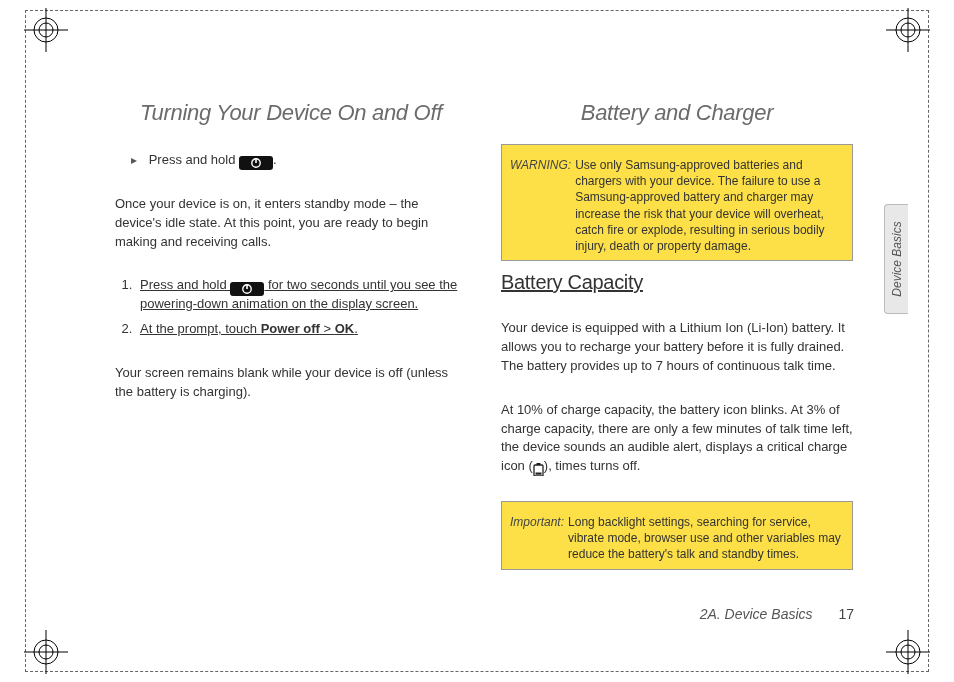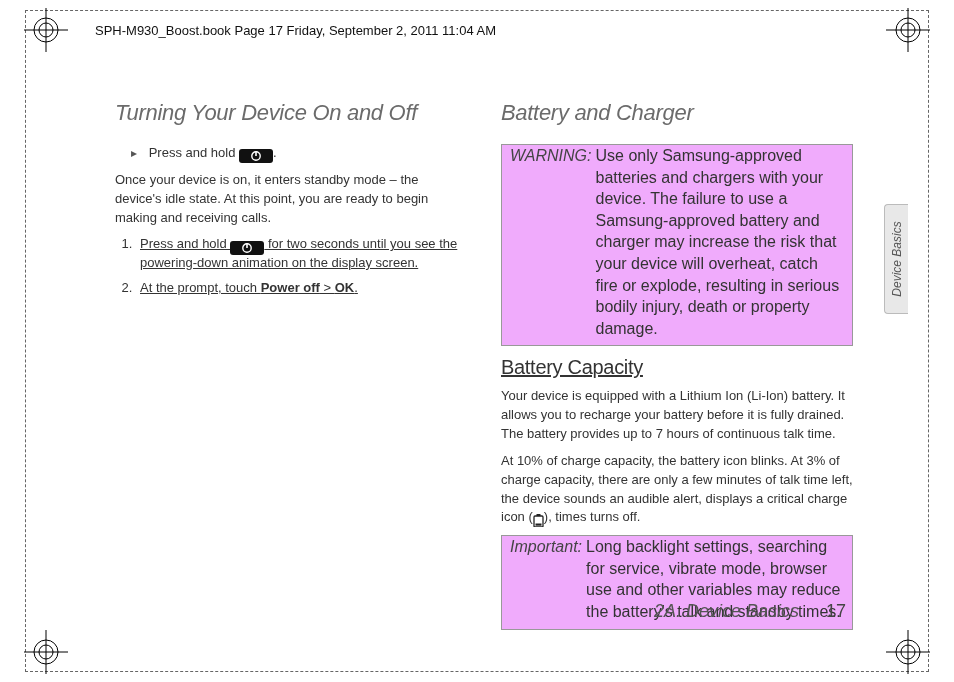--- a/index.html
+++ b/index.html
@@ -42,65 +42,66 @@
   }
   .col { width: 352px; }
   h1 {
     font-family: Arial, Helvetica, sans-serif;
     font-size: 22px;
     font-style: italic;
     font-weight: 400;
     color: #6b6b6b;
     margin-bottom: 18px;
     letter-spacing: -0.3px;
+    text-align: center;
   }
   h2 {
     font-size: 17px;
     font-style: italic;
     font-weight: 400;
     color: #555;
     margin: 14px 0 10px 0;
     letter-spacing: -0.2px;
   }
   h3 {
     font-size: 20px;
     font-weight: 400;
     color: #333;
     margin: 10px 0 8px 0;
     letter-spacing: -0.3px;
     text-decoration: underline;
   }
   p, li { font-size: 13px; line-height: 1.45; color: #333; }
-  .body-p { margin: 8px 0; }
+  .body-p { margin: 25px 0; }
   .indent { margin-left: 16px; }
   ol.steps { list-style: decimal; margin-left: 21px; text-decoration: underline; }
   ol.steps li { margin: 6px 0; padding-left: 4px; }
   .tri::before { content: "▸"; color:#555; font-size:12px; margin-right:8px; }
   .note-box {
     border: 1px solid #999;
-    background: #f0abfc;
-    padding: 0 8px 6px 8px;
+    background: #fde047;
+    padding: 12px 8px 6px 8px;
     margin: 6px 0 10px 0;
     display: flex;
-    font-size: 16px;
+    font-size: 12px;
     line-height: 1.35;
   }
   .note-label { font-style: italic; color:#444; flex: 0 0 auto; margin-right: 4px; white-space: nowrap; }
   .note-text { flex: 1 1 auto; }
   .pwr-icon, .bat-icon {
     display: inline-block; vertical-align: middle;
     height: 14px;
   }
   .pwr-icon svg { height:14px; width:34px; vertical-align:middle; }
   .bat-icon svg { height:13px; width:11px; vertical-align:middle; }
   .bold { font-weight: bold; color:#333; }
   .footer {
     position: absolute;
-    bottom: 60px; right: 108px;
-    font-size: 18px;
+    bottom: 60px; right: 100px;
+    font-size: 14px;
     color: #444;
   }
   .footer .sect { font-style: italic; margin-right: 22px; color:#555; }
   .side-tab {
     position: absolute;
     right: 46px; top: 204px;
     width: 24px; height: 110px;
     background: #e8e8e8;
     border: 1px solid #bbb;
     border-right: none;
@@ -149,21 +150,20 @@
 </div>
 <div class="crop br">
   <svg viewBox="0 0 44 44">
         <circle cx="22" cy="22" r="12" fill="none" stroke="#000" stroke-width="1"></circle>
         <circle cx="22" cy="22" r="7" fill="none" stroke="#000" stroke-width="1"></circle>
         <line x1="0" y1="22" x2="44" y2="22" stroke="#000"></line>
         <line x1="22" y1="0" x2="22" y2="44" stroke="#000"></line>
       </svg>
 </div>
 
-<div class="header-text">SPH-M930_Boost.book  Page 17  Friday, September 2, 2011  11:04 AM</div>
 
 <div class="side-tab">
   <span>Device Basics</span>
 </div>
 
 <div class="content">
 
   <div class="col">
     <h1>Turning Your Device On and Off</h1>
 
@@ -181,20 +181,21 @@
         <span>Press and hold </span><span class="pwr-icon"><svg viewBox="0 0 34 14">
                 <rect x="0" y="0" width="34" height="14" rx="3" fill="#111"></rect>
                 <circle cx="17" cy="7" r="4.2" fill="none" stroke="#fff" stroke-width="1.4"></circle>
                 <line x1="17" y1="2.2" x2="17" y2="7" stroke="#fff" stroke-width="1.6"></line>
               </svg></span><span> for two seconds until you see the powering-down animation on the display screen.</span>
       </li>
       <li>
         <span>At the prompt, touch </span><span class="bold">Power off</span><span> &gt; </span><span class="bold">OK</span><span>.</span>
       </li>
     </ol>
+    <p class="body-p">Your screen remains blank while your device is off (unless the battery is charging).</p>
   </div>
 
   <div class="col">
     <h1>Battery and Charger</h1>
 
     <div class="note-box">
       <span class="note-label">WARNING:</span>
       <span class="note-text">Use only Samsung-approved batteries and chargers with your device. The failure to use a Samsung-approved battery and charger may increase the risk that your device will overheat, catch fire or explode, resulting in serious bodily injury, death or property damage.</span>
     </div>
 

